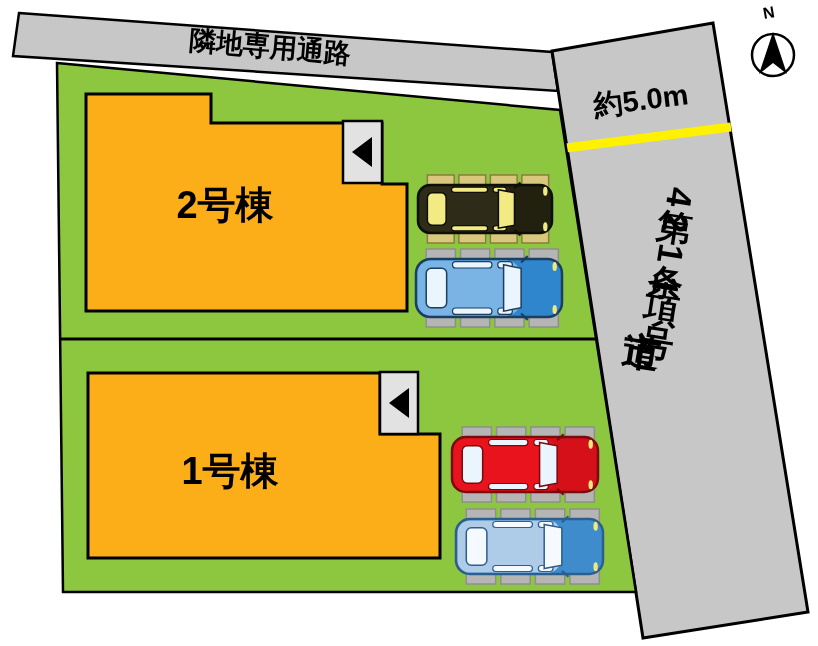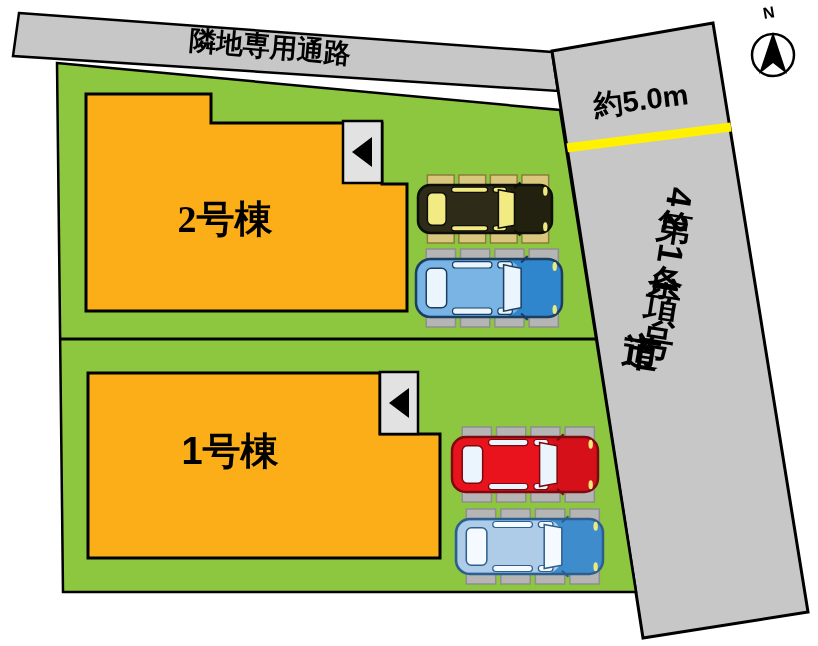--- a/index.html
+++ b/index.html
@@ -43,22 +43,22 @@
     font-size:38px;letter-spacing:3px;
     transform:rotate(9deg);
     transform-origin:top center;
   }
   .building-label{
     font-size:38px;
     font-weight:600;
     text-align:center;
     width:260px;
   }
-  .building-2-label{left:95px;top:200px;font-family:Liberation Serif, serif;}
-  .building-1-label{left:100px;top:432px;}
+  .building-2-label{left:95px;top:186px;}
+  .building-1-label{left:100px;top:452px;}
   .compass-n{
     left:763px;top:5px;
     font-size:16px;font-weight:700;
     transform:rotate(-10deg);
   }
 </style>
 </head>
 <body>
 
 <div id="canvas">

